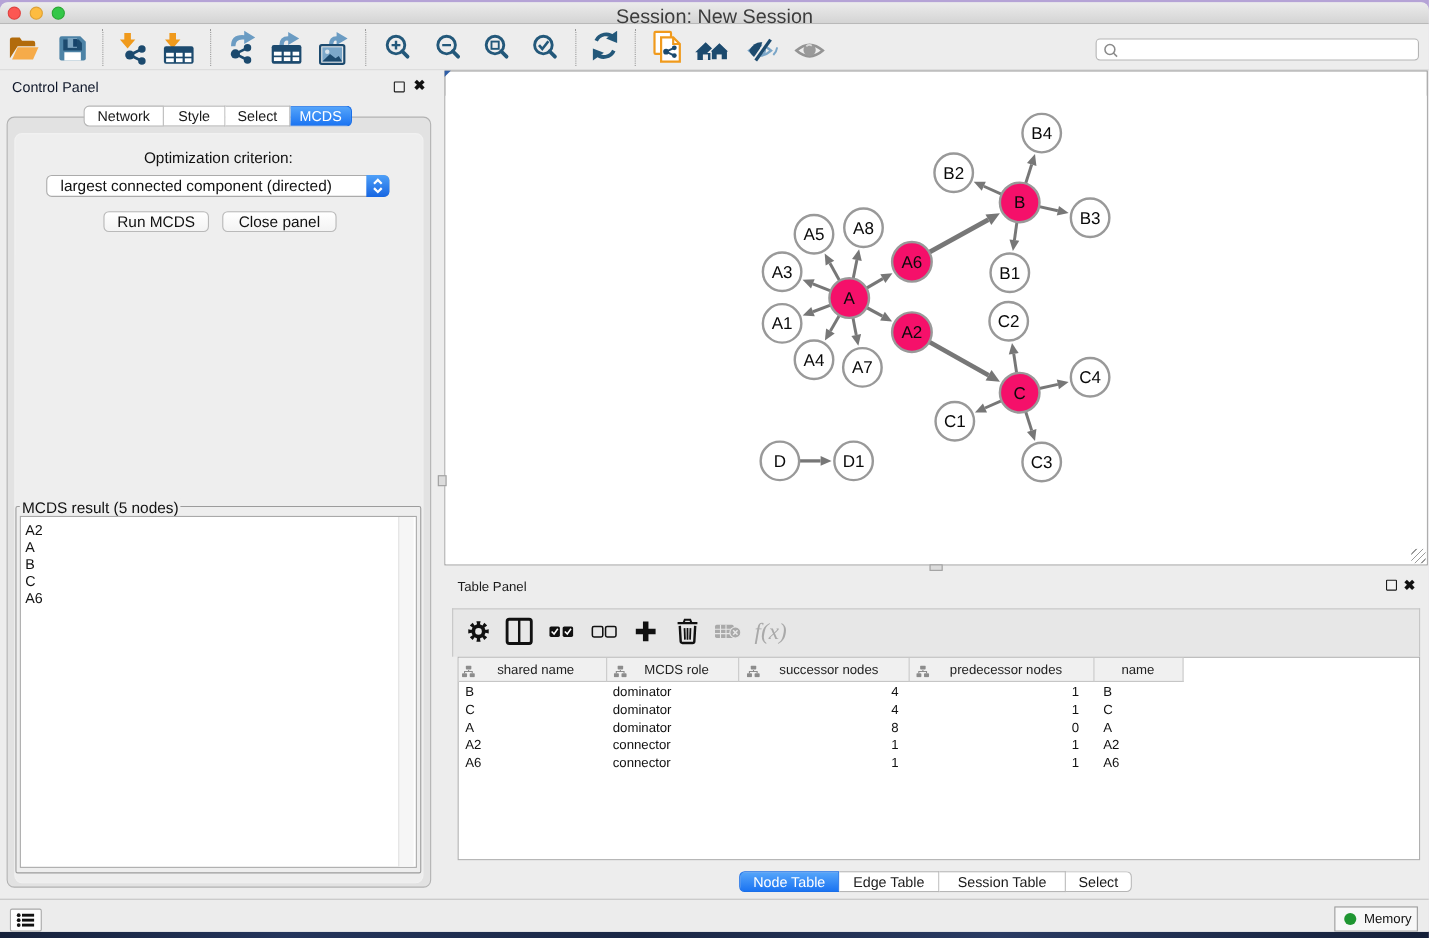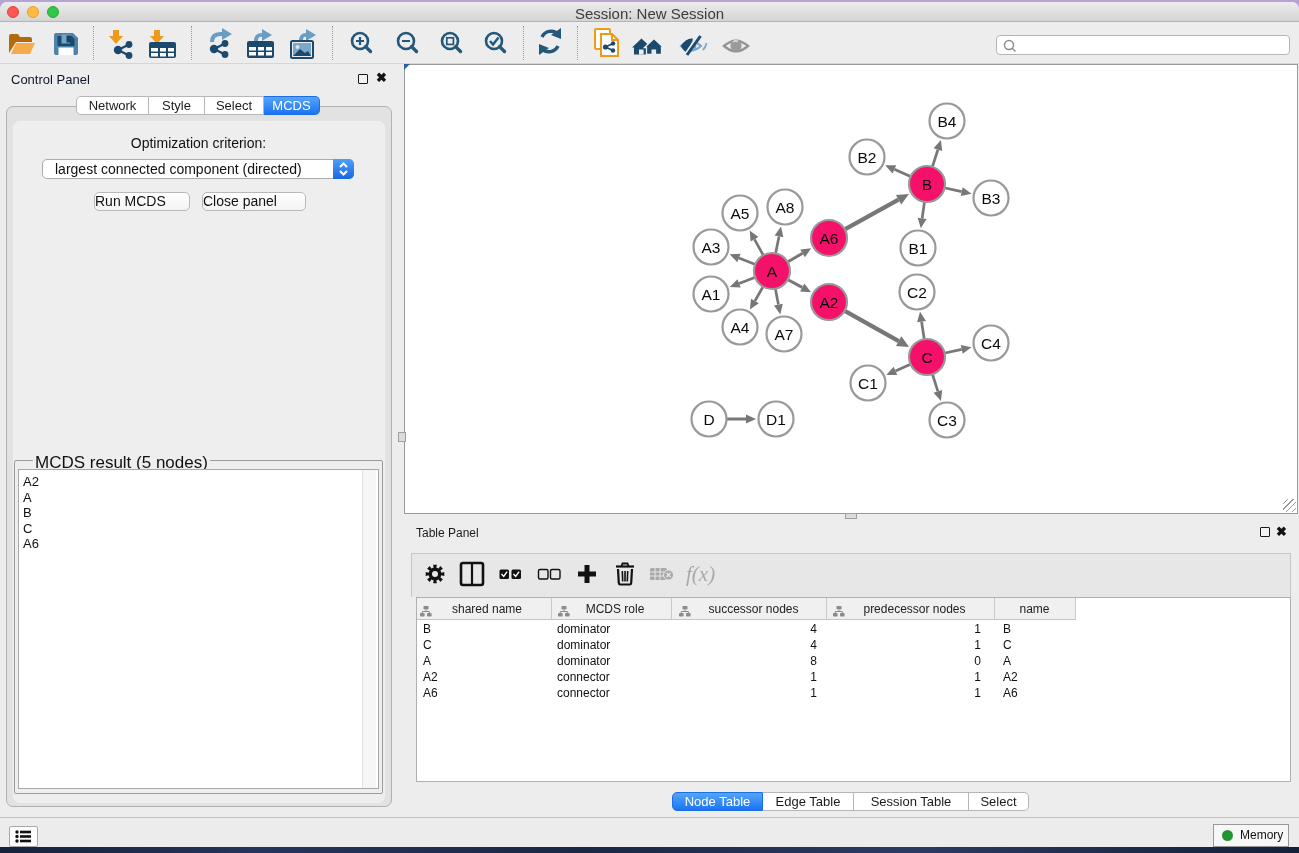--- a/index.html
+++ b/index.html
@@ -5,21 +5,21 @@
 *{margin:0;padding:0;box-sizing:border-box;}
 html,body{width:1299px;height:853px;overflow:hidden;}
 body{font-family:"Liberation Sans",sans-serif;background:#b5a3d6;position:relative;}
 #deskbottom{position:absolute;left:0;top:846px;width:1299px;height:7px;background:linear-gradient(90deg,#16213b,#24355c 20%,#1a2745 45%,#2a3b63 70%,#141f38);}
 #win{position:absolute;left:0;top:2px;width:1299px;height:845px;background:#ededed;border-radius:7px 7px 0 0;overflow:hidden;}
 #titlebar{position:absolute;left:0;top:0;width:1299px;height:20px;background:linear-gradient(#ececec,#d4d4d4);border-bottom:1px solid #b4b4b4;border-radius:7px 7px 0 0;}
 .tl{position:absolute;top:4px;width:12px;height:12px;border-radius:50%;}
 #titlebar .t1{left:7px;background:#fc5753;border:1px solid #df4341;}
 #titlebar .t2{left:27px;background:#fdbc40;border:1px solid #dea135;}
 #titlebar .t3{left:47px;background:#33c748;border:1px solid #2aa835;}
-#wtitle{position:absolute;top:3px;width:100%;text-align:center;font-size:15px;color:#3c3c3c;}
+#wtitle{position:absolute;top:3px;width:100%;text-align:center;font-size:18px;color:#3c3c3c;}
 #toolbar{position:absolute;left:0;top:20px;width:1299px;height:42px;background:#ededed;border-bottom:1px solid #d6d6d6;}
 .sep{position:absolute;top:4px;height:34px;width:0;border-left:1px dotted #9a9a9a;}
 .tbi{position:absolute;top:-2px;}
 #searchbox{position:absolute;left:996px;top:13px;width:294px;height:20px;background:#fff;border:1px solid #b5b5b5;border-radius:4px;}
 #content{position:absolute;left:0;top:62px;width:1299px;height:755px;background:#ededed;}
 
 #cpanel{position:absolute;left:0;top:0;width:397px;height:753px;}
 #cpanel .ptitle{position:absolute;left:11px;top:8px;font-size:13px;color:#0f172a;}
 .floatico{position:absolute;width:10px;height:10px;border:1.5px solid #1a1a1a;border-radius:1px;background:#f2f2f2;}
 .closeico{position:absolute;font-size:13px;font-weight:bold;color:#111;}
@@ -27,25 +27,25 @@
 #cpinner{position:absolute;left:13px;top:57px;width:372px;height:682px;border:1px solid #f1f1f1;border-radius:7px;background:#eeeeee;}
 .tabrow{position:absolute;display:flex;height:37px;}
 .tab{height:19px;line-height:18px;font-size:13px;color:#1b1b1b;background:#fff;border:1px solid #b6b6b6;border-left:none;padding:0;text-align:center;}
 .tab.first{border-left:1px solid #b6b6b6;border-radius:5px 0 0 5px;}
 .tab.last{border-radius:0 5px 5px 0;}
 .tab.sel{background:linear-gradient(#55a5fa,#1b74f2);color:#fff;border-color:#1a6fe8;}
 #cptabs{left:76px;top:32px;}
 #optlabel{position:absolute;left:0;top:71px;width:397px;text-align:center;font-size:14px;color:#111;}
 #combo{position:absolute;left:42px;top:95px;width:312px;height:20px;background:#fff;border:1px solid #ababab;border-radius:5px;font-size:14px;color:#111;line-height:19px;text-align:left;padding-left:12px;}
 #combobtn{position:absolute;right:-1px;top:-1px;width:21px;height:20px;border-radius:0 5px 5px 0;background:linear-gradient(#4fa0f8,#1766e2);}
-.btn{position:absolute;height:19px;background:linear-gradient(#ffffff,#f3f3f3);border:1px solid #b9b9b9;border-radius:5px;font-size:14px;color:#111;line-height:17px;}
+.btn{position:absolute;height:19px;background:linear-gradient(#ffffff,#f3f3f3);border:1px solid #b9b9b9;border-radius:5px;font-size:14px;color:#111;text-align:center;line-height:17px;}
 #runbtn{left:94px;top:128px;width:96px;}
 #closebtn{left:202px;top:128px;width:104px;}
 #groupbox{position:absolute;left:14px;top:396px;width:369px;height:334px;border:1px solid #9c9c9c;border-radius:2px;}
-#grouptitle{position:absolute;left:18px;top:-8px;background:#eeeeee;padding:0 2px;font-size:17px;color:#111;}
+#grouptitle{position:absolute;left:3px;top:-8px;background:#eeeeee;padding:0 2px;font-size:14px;color:#111;}
 #mlist{position:absolute;left:3px;top:8px;width:361px;height:320px;background:#fff;border:1px solid #a9a9a9;font-size:13px;color:#111;}
 #mlist .track{position:absolute;right:2px;top:0;width:14px;height:100%;background:#f6f6f6;border-left:1px solid #e2e2e2;}
 #mlist .items{padding-top:4px;} #mlist div.it{padding-left:4px;height:15.5px;line-height:15.5px;}
 
 #iframe{position:absolute;left:404px;top:0;width:894px;height:450px;border:1px solid #9a9a9a;background:#fff;}
 #ifbar{position:absolute;left:0;top:0;width:100%;height:21px;background:linear-gradient(#efefef,#d3d3d3);border-bottom:1px solid #aeaeae;}
 #ifbar .t1{left:8px;background:#fc5753;border:1px solid #df4341;}
 #ifbar .t2{left:28px;background:#fdbc40;border:1px solid #dea135;}
 #ifbar .t3{left:48px;background:#33c748;border:1px solid #2aa835;}
 #ifbar .tl{top:3px;width:11px;height:11px;}

